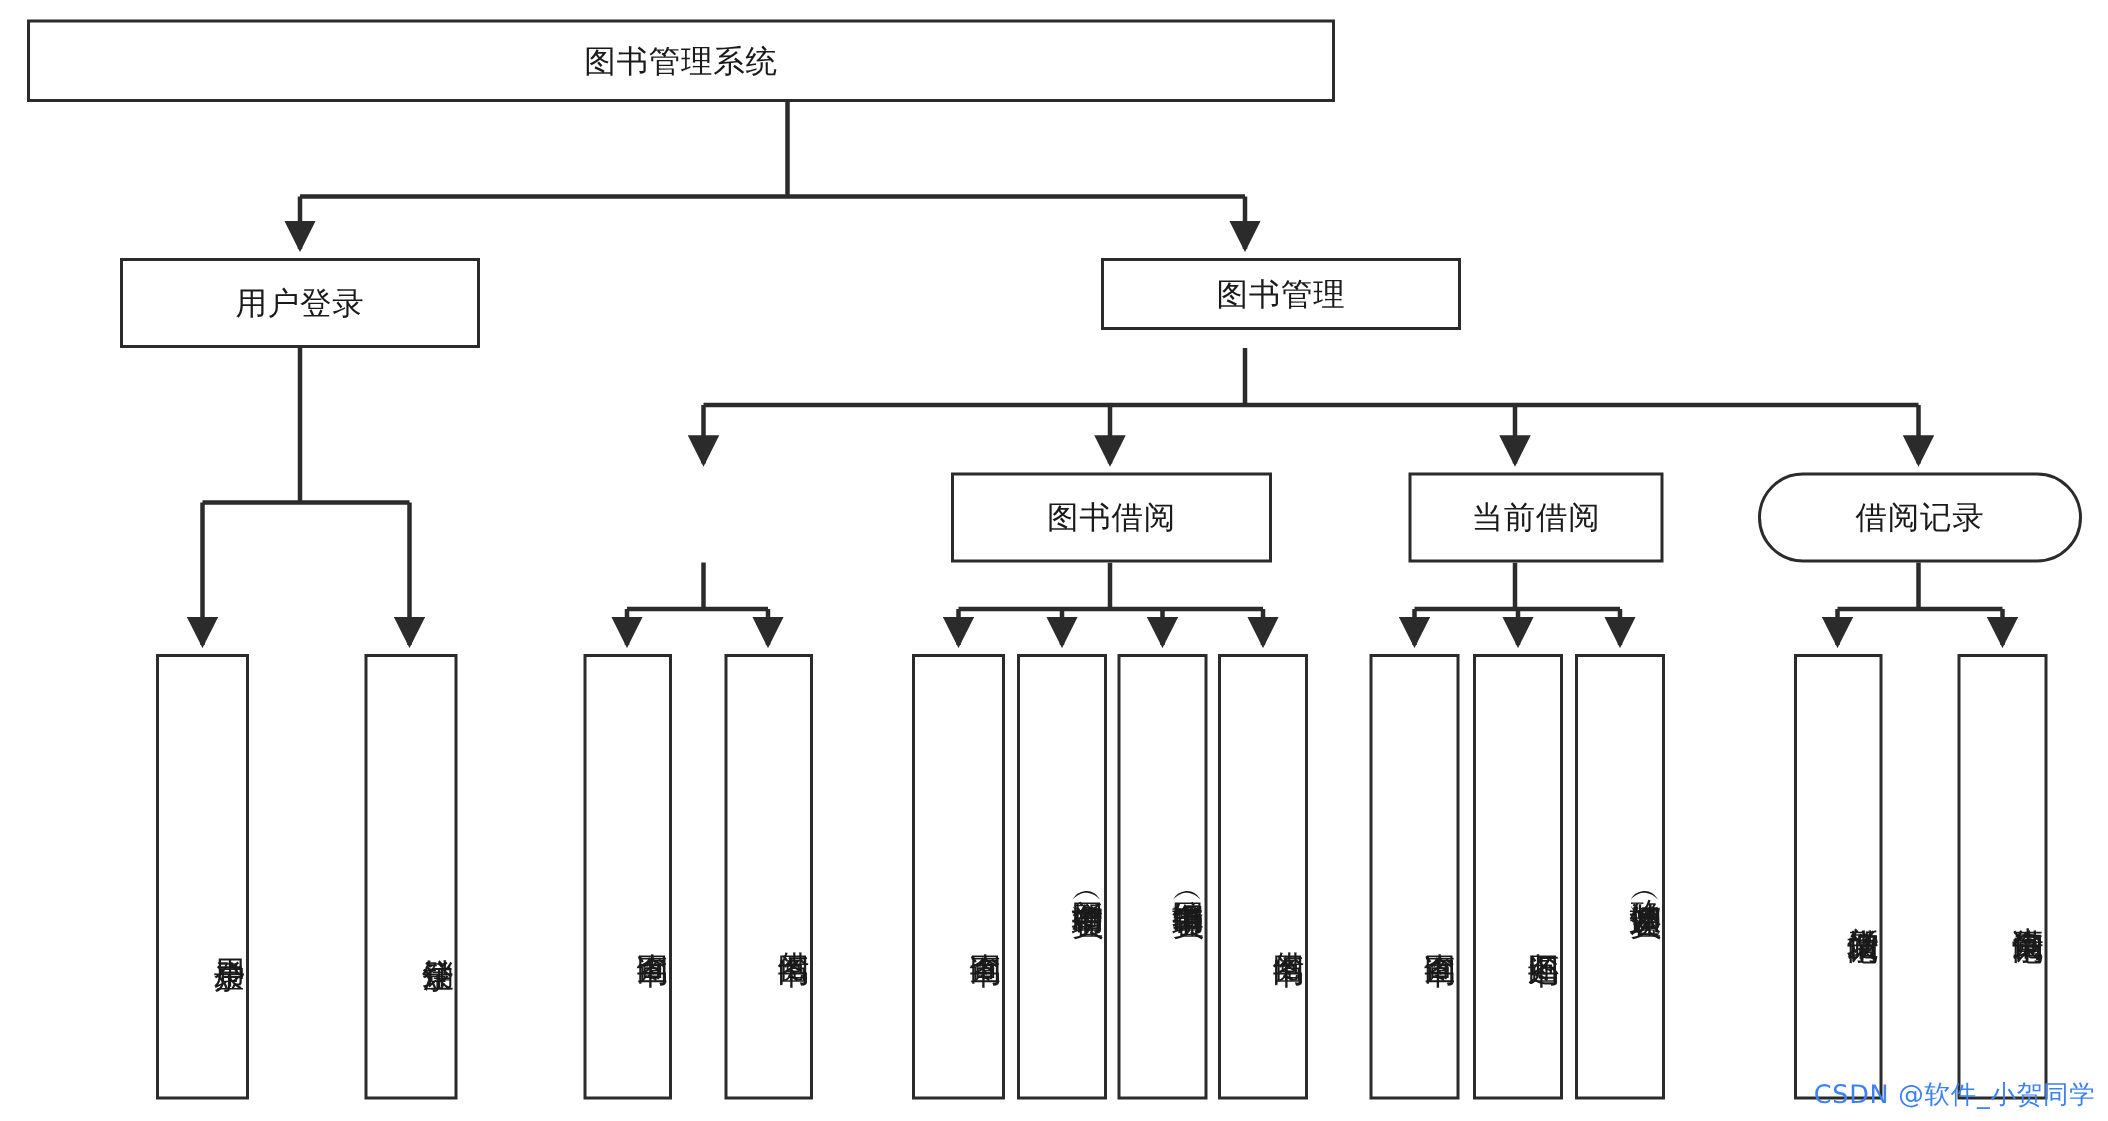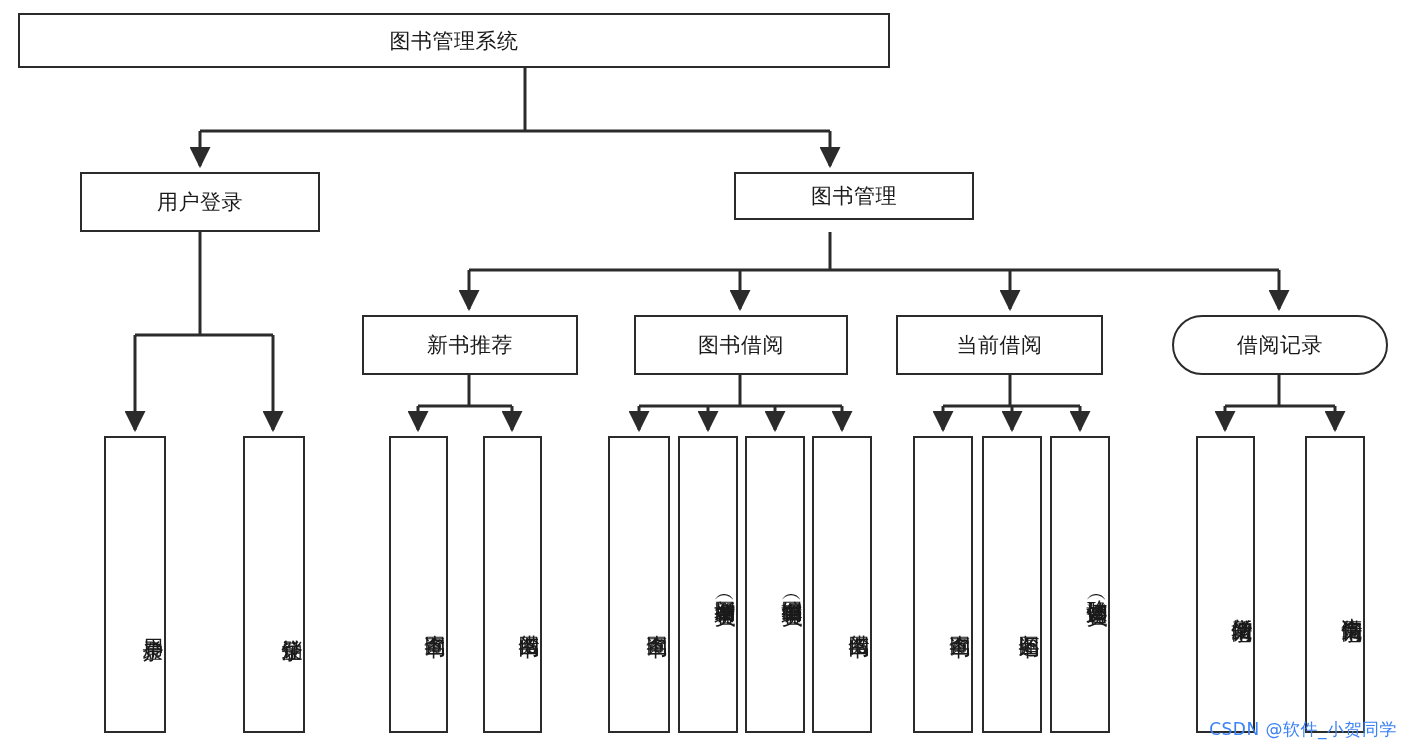--- a/index.html
+++ b/index.html
@@ -124,27 +124,24 @@
     <span class="node-label">图书管理系统</span>
   </div>
 
   <div class="node horizontal" style="left:80px; top:172px; width:240px; height:60px;">
     <span class="node-label">用户登录</span>
   </div>
   <div class="node horizontal" style="left:710px; top:172px; width:240px; height:48px;margin-left:24px;">
     <span class="node-label">图书管理</span>
   </div>
 
-  <div class="node horizontal" style="left:362px; top:315px; width:216px; height:60px;">
-    <span class="node-label">新书推荐</span>
-  </div>
   <div class="node horizontal" style="left:634px; top:315px; width:214px; height:60px;">
     <span class="node-label">图书借阅</span>
   </div>
-  <div class="node horizontal" style="left:896px; top:315px; width:207px; height:60px;">
+  <div class="node horizontal" style="left:939px; top:315px; width:170px; height:60px;">
     <span class="node-label">当前借阅</span>
   </div>
   <div class="node horizontal" style="left:1172px; top:315px; width:216px; height:60px;border-radius:30px;">
     <span class="node-label">借阅记录</span>
   </div>
 
   <div class="node vertical" style="left:104px; top:436px; width:62px; height:297px; padding-top:78px;">
     <span class="node-label">用户登录</span>
   </div>
   <div class="node vertical" style="left:243px; top:436px; width:62px; height:297px; padding-top:78px;">

